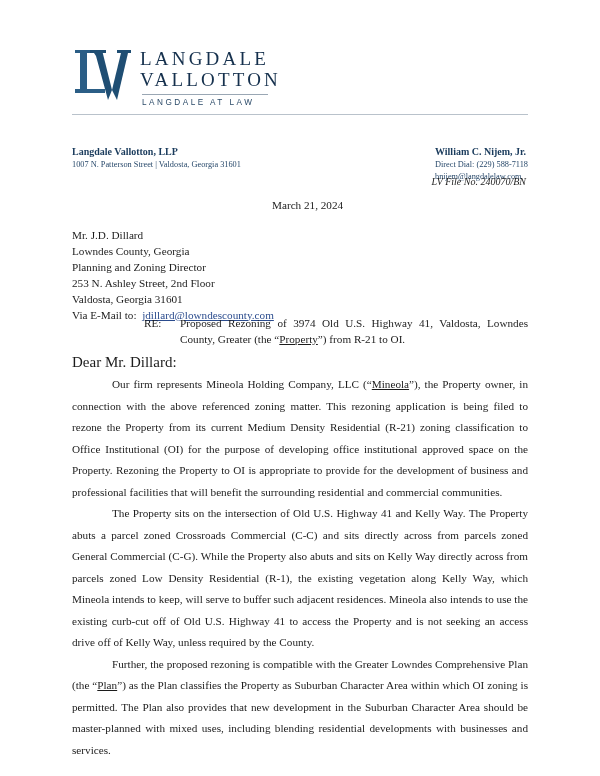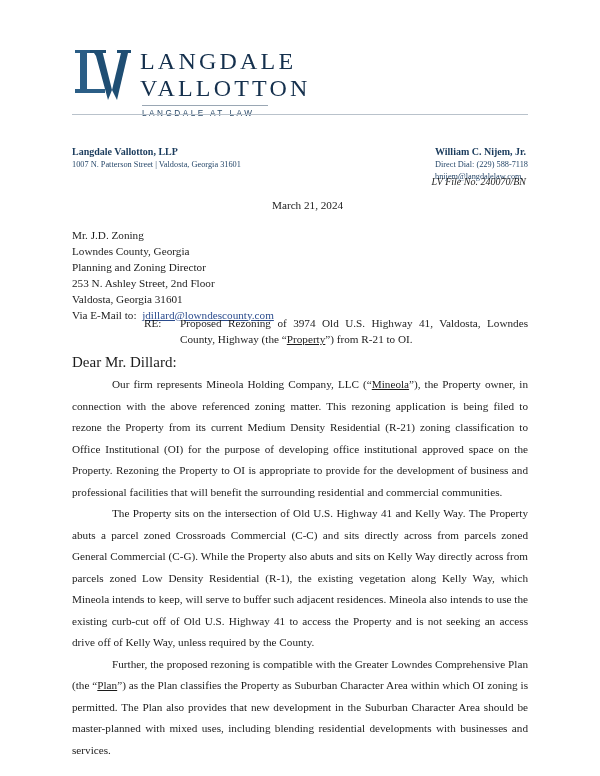--- a/index.html
+++ b/index.html
@@ -41,21 +41,21 @@
     flex: 0 0 62px;
     position: relative;
     margin-right: 6px;
   }
   .logo-mark svg { display: block; }
   .logo-words {
     padding-top: 4px;
   }
   .logo-line1, .logo-line2 {
     font-family: "Liberation Serif", "DejaVu Serif", serif;
-    font-size: 24px;
+    font-size: 19px;
     letter-spacing: 3.2px;
     color: #15304d;
     line-height: 1.12;
     white-space: nowrap;
   }
   .logo-rule {
     width: 126px;
     height: 1px;
     background: #9aa7b4;
     margin: 3px 0 3px 2px;
@@ -231,34 +231,34 @@
       <div class="contact-line">Direct Dial:  (229) 588-7118</div>
       <div class="contact-line">bnijem@langdalelaw.com</div>
     </div>
   </div>
 
   <div class="file-no">LV File No. 240070/BN</div>
 
   <div class="date">March 21, 2024</div>
 
   <div class="recipient">
-    <div>Mr. J.D. Zoning</div>
+    <div>Mr. J.D. Dillard</div>
     <div>Lowndes County, Georgia</div>
     <div>Planning and Zoning Director</div>
     <div>253 N. Ashley Street, 2nd Floor</div>
     <div>Valdosta, Georgia 31601</div>
     <div>
       <span class="via-label">Via E-Mail to:</span>
       <span>&nbsp;</span><a class="email-link" href="#">jdillard@lowndescounty.com</a>
     </div>
   </div>
 
   <div class="re-block">
     <div class="re-label">RE:</div>
-    <div class="re-text"><span>Proposed Rezoning of 3974 Old U.S. Highway 41, Valdosta, Lowndes County,</span> <span>Highway (the “</span><span class="u">Property</span><span>”) from R-21 to OI.</span></div>
+    <div class="re-text"><span>Proposed Rezoning of 3974 Old U.S. Highway 41, Valdosta, Lowndes County,</span> <span>Greater (the “</span><span class="u">Property</span><span>”) from R-21 to OI.</span></div>
   </div>
 
   <div class="salutation">Dear Mr. Dillard:</div>
 
   <div class="body-copy">
     <p><span>Our firm represents Mineola Holding Company, LLC (“</span><span class="u">Mineola</span><span>”), the Property owner, in connection with the above referenced zoning matter. This rezoning application is being filed to rezone the Property from its current Medium Density Residential (R-21) zoning classification to Office Institutional (OI) for the purpose of developing office institutional approved space on the Property. Rezoning the Property to OI is appropriate to provide for the development of business and professional facilities that will benefit the surrounding residential and commercial communities.</span></p>
     <p>The Property sits on the intersection of Old U.S. Highway 41 and Kelly Way. The Property abuts a parcel zoned Crossroads Commercial (C-C) and sits directly across from parcels zoned General Commercial (C-G). While the Property also abuts and sits on Kelly Way directly across from parcels zoned Low Density Residential (R-1), the existing vegetation along Kelly Way, which Mineola intends to keep, will serve to buffer such adjacent residences. Mineola also intends to use the existing curb-cut off of Old U.S. Highway 41 to access the Property and is not seeking an access drive off of Kelly Way, unless required by the County.</p>
     <p><span>Further, the proposed rezoning is compatible with the Greater Lowndes Comprehensive Plan (the “</span><span class="u">Plan</span><span>”) as the Plan classifies the Property as Suburban Character Area within which OI zoning is permitted. The Plan also provides that new development in the Suburban Character Area should be master-planned with mixed uses, including blending residential developments with businesses and services.</span></p>
   </div>
 

